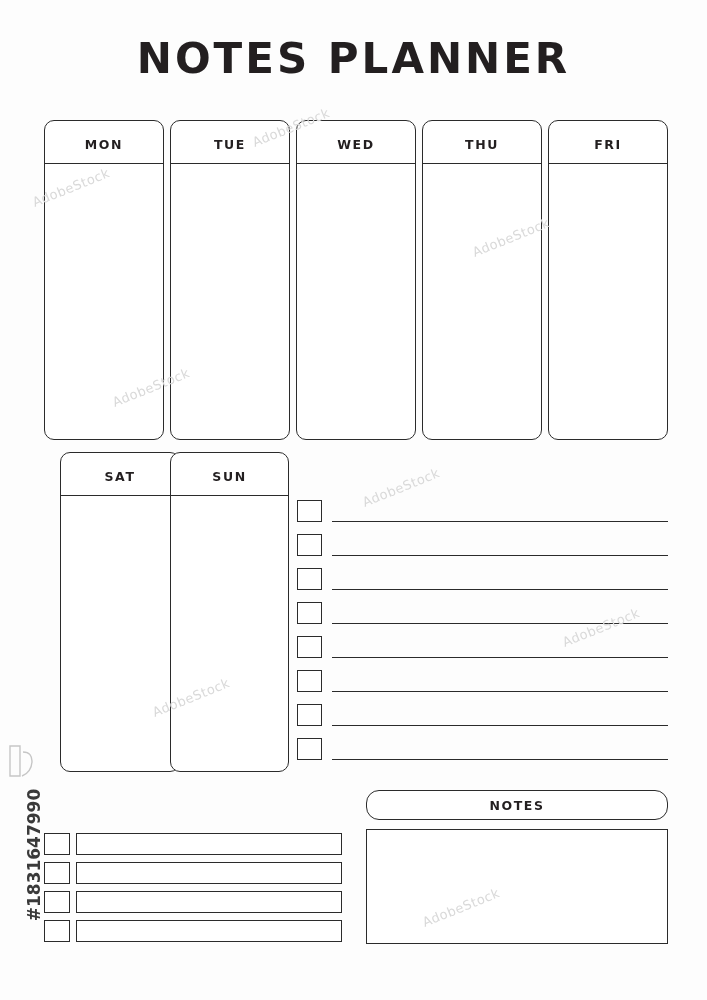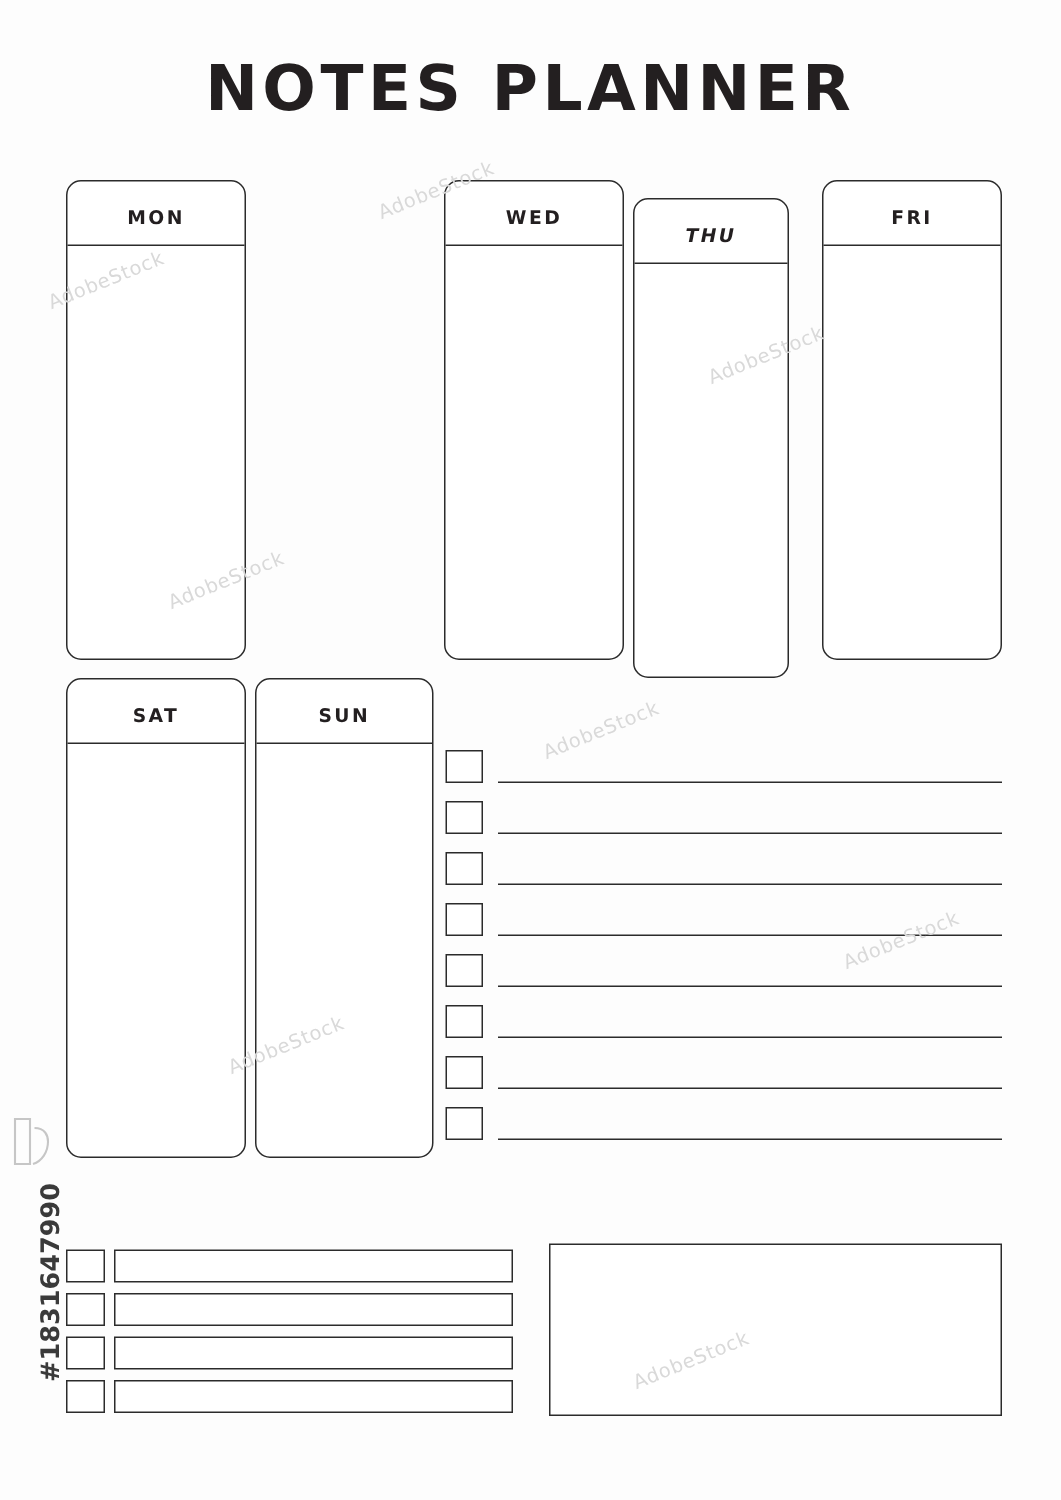--- a/index.html
+++ b/index.html
@@ -144,37 +144,41 @@
 
 <div class="page">
 
   <div class="title">NOTES PLANNER</div>
 
   <div class="box rounded-lg day-col" style="left:44px; top:120px; width:120px; height:320px;">
     <div class="day-head">MON</div>
     <div class="sep" style="top:42px;"></div>
   </div>
 
+  <div class="box rounded-lg day-col" style="left:170px; top:120px; width:120px; height:320px;">
+    <div class="day-head">TUE</div>
+    <div class="sep" style="top:42px;"></div>
+  </div>
 
   <div class="box rounded-lg day-col" style="left:296px; top:120px; width:120px; height:320px;">
     <div class="day-head">WED</div>
     <div class="sep" style="top:42px;"></div>
   </div>
 
-  <div class="box rounded-lg day-col" style="left:422px; top:132px; width:104px; height:320px;font-style:italic;">
+  <div class="box rounded-lg day-col" style="left:422px; top:120px; width:120px; height:320px;">
     <div class="day-head">THU</div>
     <div class="sep" style="top:42px;"></div>
   </div>
 
   <div class="box rounded-lg day-col" style="left:548px; top:120px; width:120px; height:320px;">
     <div class="day-head">FRI</div>
     <div class="sep" style="top:42px;"></div>
   </div>
 
-  <div class="box rounded-lg day-col" style="left:44px; top:452px; width:120px; height:320px;">
+  <div class="box rounded-lg day-col" style="left:60px; top:452px; width:120px; height:320px;">
     <div class="day-head">SAT</div>
     <div class="sep" style="top:42px;"></div>
   </div>
 
   <div class="box rounded-lg day-col" style="left:170px; top:452px; width:119px; height:320px;">
     <div class="day-head">SUN</div>
     <div class="sep" style="top:42px;"></div>
   </div>
 
 
@@ -208,20 +212,23 @@
 
   <div class="checkbox" style="left:44px; top:862px; width:26px; height:22px;"></div>
   <div class="goal-bar" style="left:76px; top:862px; width:266px; height:22px;"></div>
 
   <div class="checkbox" style="left:44px; top:891px; width:26px; height:22px;"></div>
   <div class="goal-bar" style="left:76px; top:891px; width:266px; height:22px;"></div>
 
   <div class="checkbox" style="left:44px; top:920px; width:26px; height:22px;"></div>
   <div class="goal-bar" style="left:76px; top:920px; width:266px; height:22px;"></div>
 
+  <div class="band" style="left:366px; top:790px; width:302px; height:30px;">
+    <span>NOTES</span>
+  </div>
   <div class="box" style="left:366px; top:829px; width:302px; height:115px;"></div>
 
   <svg class="wm-logo" viewBox="0 0 26 34">
     <path d="M2 2 L12 2 L12 32 L2 32 Z" fill="none" stroke="#9a9a9a" stroke-width="1.4"></path>
     <path d="M15 8 C22 8 24 13 24 17 C24 24 20 30 14 32" fill="none" stroke="#9a9a9a" stroke-width="1.4"></path>
   </svg>
   <div class="wm-text">#1831647990</div>
 
   <div class="wm-tile" style="left:30px;  top:180px;">AdobeStock</div>
   <div class="wm-tile" style="left:250px; top:120px;">AdobeStock</div>

